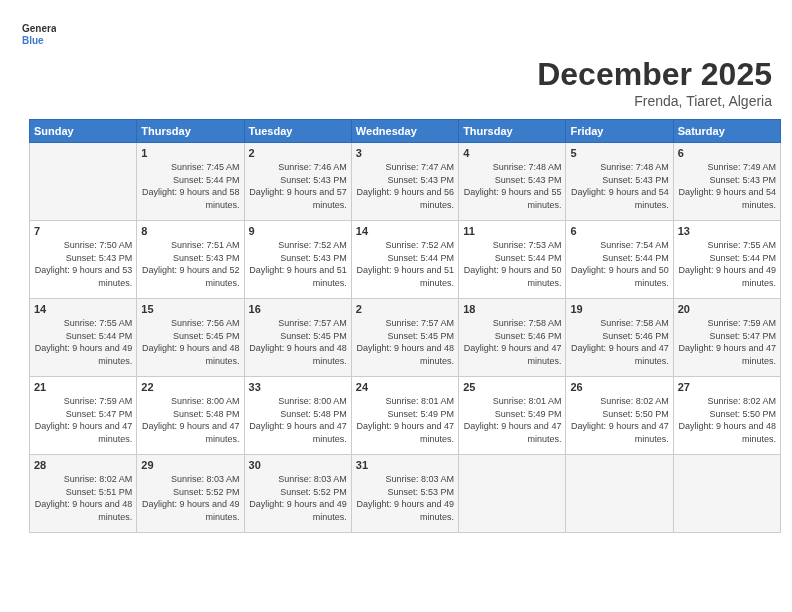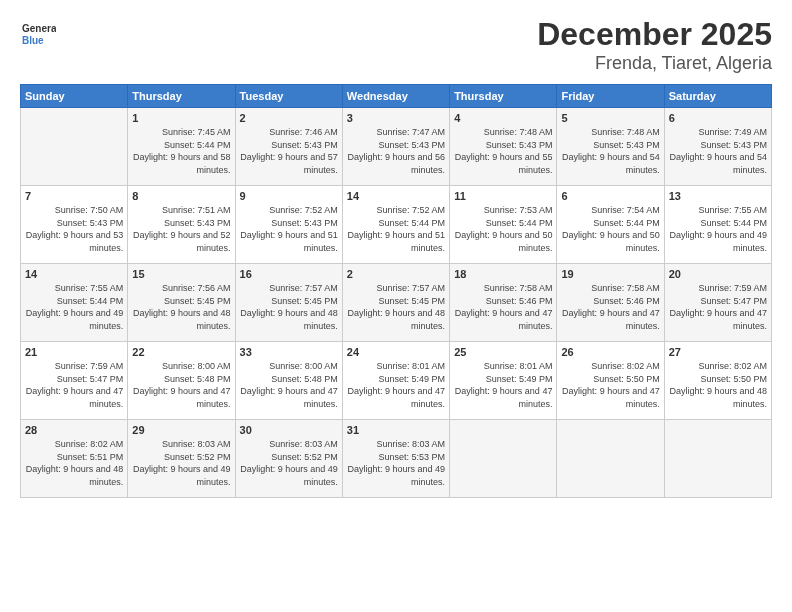--- a/index.html
+++ b/index.html
@@ -26,29 +26,31 @@
       display: flex;
       align-items: center;
     }
     .title-block {
       text-align: right;
     }
     .month-title {
       font-size: 32px;
       font-weight: bold;
       color: #333;
+      margin-top: 40px;
     }
     .location {
-      font-size: 18px;
+      font-size: 14px;
       color: #555;
     }
     table {
       width: 100%;
       border-collapse: collapse;
       table-layout: fixed;
+      margin-left: 9px;
     }
     thead tr th {
       background-color: #3a7bca;
       color: #fff;
       font-size: 11px;
       font-weight: bold;
       padding: 5px 4px;
       text-align: left;
       border: 1px solid #2a6ab9;
     }

